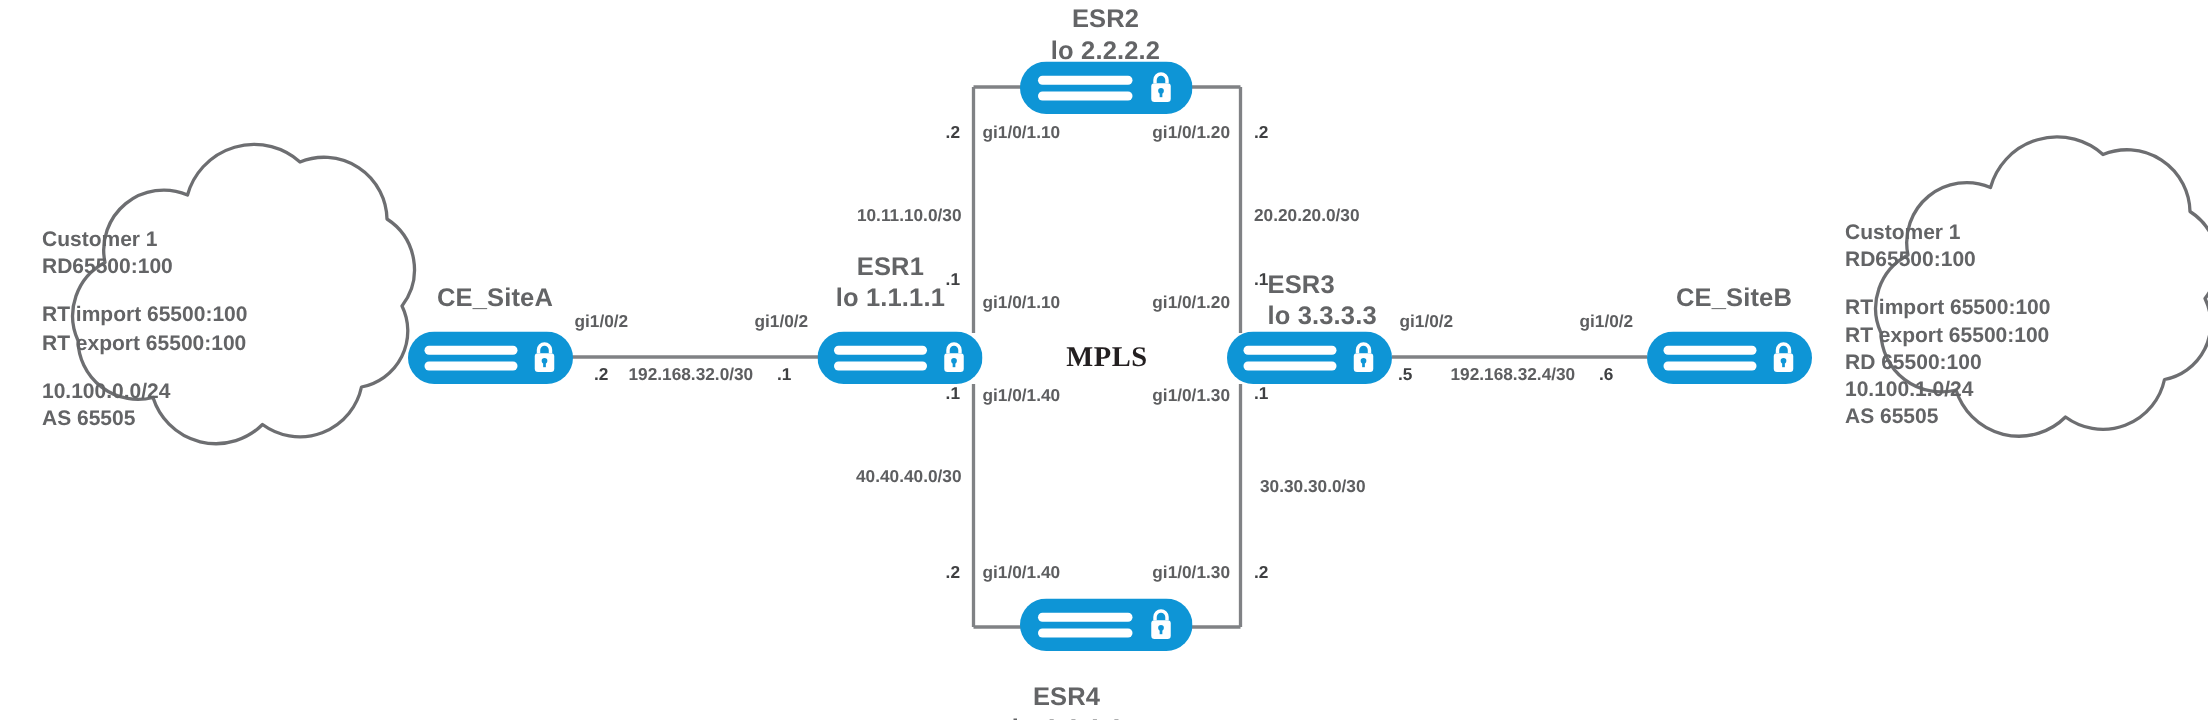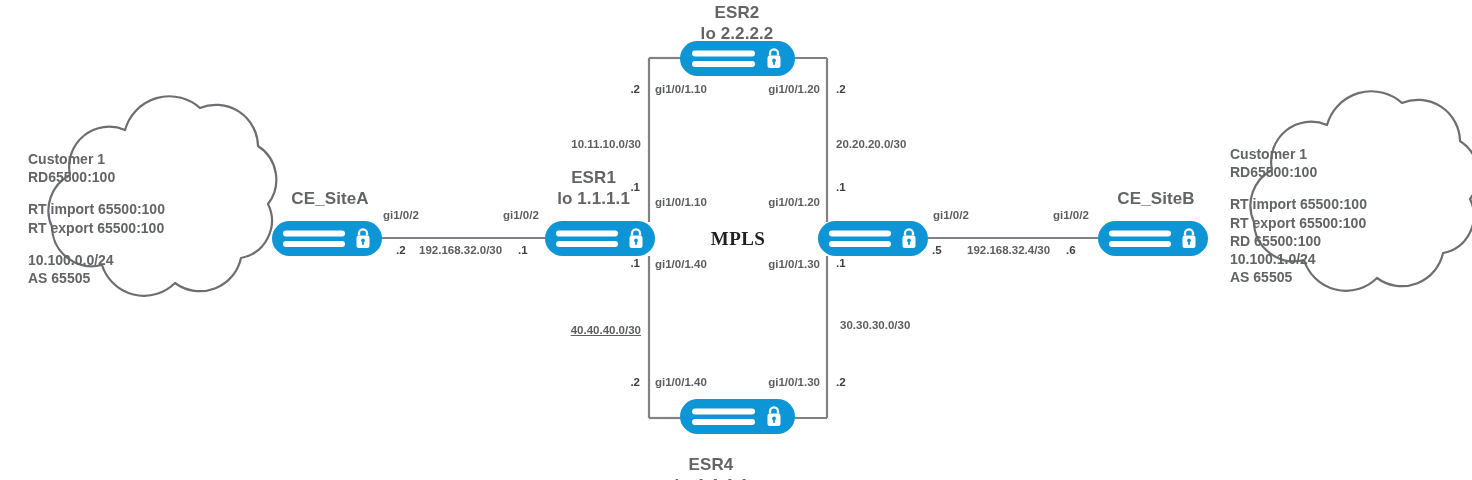--- a/index.html
+++ b/index.html
@@ -240,20 +240,24 @@
   <div class="txt dev-name rgt" style="left:630px;top:167px;text-align:center;">
     <div>ESR1</div>
     <div>lo 1.1.1.1</div>
   </div>
 
   <div class="txt dev-name ctr" style="left:737px;top:2px;width:200px;">
     <div>ESR2</div>
     <div>lo 2.2.2.2</div>
   </div>
 
+  <div class="txt dev-name" style="left:845px;top:179px;text-align:left;">
+    <div>ESR3</div>
+    <div>lo 3.3.3.3</div>
+  </div>
 
   <div class="txt dev-name ctr" style="left:711px;top:437px;width:200px;margin-top:17px;">
     <div>ESR4</div>
     <div>lo 4.4.4.4</div>
   </div>
 
   <div class="txt mpls-label ctr" style="left:738px;top:228px;">
     <span>MPLS</span>
   </div>
 
@@ -320,21 +324,21 @@
   <div class="txt iface rgt" style="left:820px;top:196px;">
     <span>gi1/0/1.20</span>
   </div>
 
   <div class="txt octet rgt" style="left:640px;top:257px;">
     <span>.1</span>
   </div>
   <div class="txt iface" style="left:655px;top:258px;">
     <span>gi1/0/1.40</span>
   </div>
-  <div class="txt subnet rgt" style="left:641px;top:324px;text-decoration:underline;">
+  <div class="txt subnet rgt" style="left:641px;top:312px;">
     <span>40.40.40.0/30</span>
   </div>
   <div class="txt octet rgt" style="left:640px;top:376px;">
     <span>.2</span>
   </div>
   <div class="txt iface" style="left:655px;top:376px;">
     <span>gi1/0/1.40</span>
   </div>
 
   <div class="txt iface rgt" style="left:820px;top:258px;">

